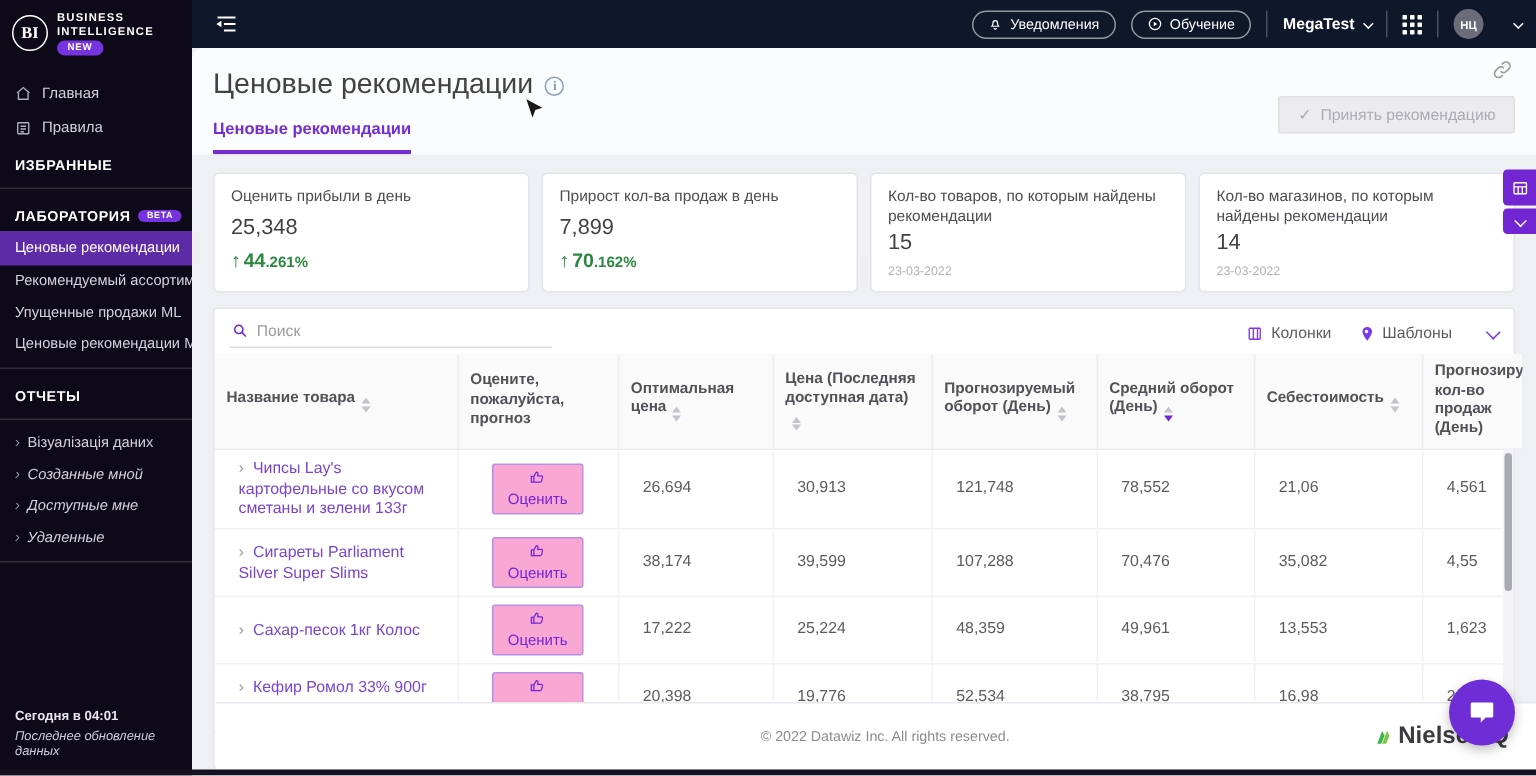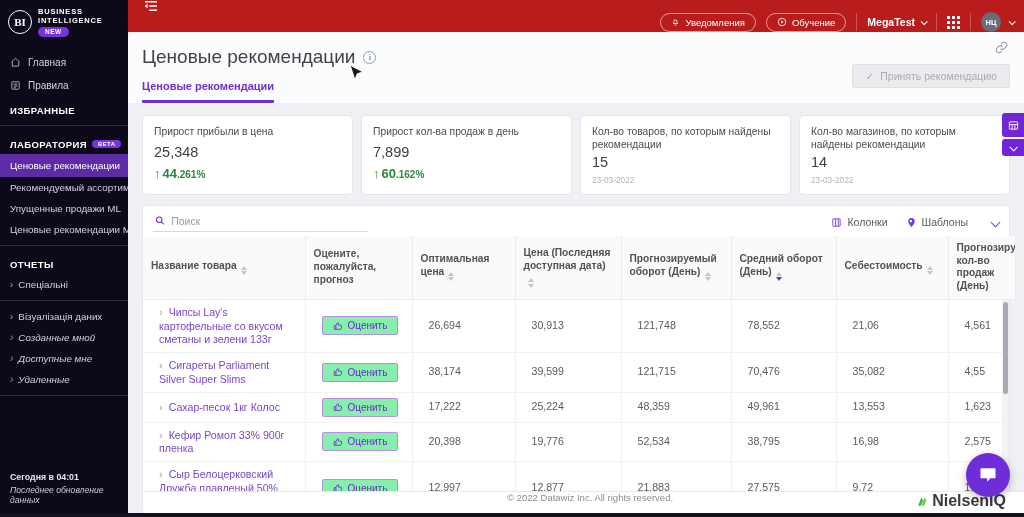--- a/index.html
+++ b/index.html
@@ -20,21 +20,21 @@
   .beta { background:#7634e0; color:#fff; font-size:6px; padding:1px 6px; border-radius:6px; font-weight:bold; }
   .s-item { padding:5px 10px; font-size:9.8px; color:#d4d0de; cursor:pointer; white-space:nowrap; overflow:hidden; }
   .s-item.active { background:#5e2ba6; color:#fff; padding:6px 10px; }
   .s-item .ar { color:#9a93ad; margin-right:5px; font-size:10px; }
   .s-item.it { font-style:italic; }
   .s-bottom { position:absolute; bottom:12px; left:10px; right:6px; font-size:8.8px; color:#e8e5f0; }
   .s-bottom .t1 { font-weight:bold; margin-bottom:3px; }
   .s-bottom .t2 { font-style:italic; font-size:8.6px; color:#cfcbdb; }
 
   
-  .topbar { position:absolute; left:128px; top:0; width:896px; height:32px; background:#b91c1c; display:flex; align-items:flex-start; color:#fff; z-index:4; padding:0 10px;flex-direction:column; }
+  .topbar { position:absolute; left:128px; top:0; width:896px; height:32px; background:#0f172a; display:flex; align-items:center; color:#fff; z-index:4; padding:0 10px; }
   .burger { margin-left:6px; cursor:pointer; display:flex; }
   .tb-right { margin-left:auto; display:flex; align-items:center; gap:10px; }
   .pill { display:inline-flex; align-items:center; gap:5px; border:1px solid rgba(255,255,255,.55); border-radius:11px; padding:3px 10px; font-size:9.5px; color:#fff; cursor:pointer; background:transparent; }
   .tb-sep { width:1px; height:18px; background:rgba(255,255,255,.25); }
   .ws { display:flex; align-items:center; gap:6px; font-size:10.5px; font-weight:bold; cursor:pointer; }
   .chev { width:5px; height:5px; border-right:1.4px solid #fff; border-bottom:1.4px solid #fff; transform:rotate(45deg) translateY(-1px); display:inline-block; }
   .avatar { width:20px; height:20px; border-radius:50%; background:#6b6b7a; color:#fff; font-size:7.5px; display:flex; align-items:center; justify-content:center; font-weight:bold; }
   .grid-icon { display:grid; grid-template-columns:repeat(3,3px); grid-gap:2px; cursor:pointer; }
   .grid-icon i { width:3px; height:3px; background:#fff; border-radius:.5px; }
 
@@ -83,28 +83,28 @@
   .sort i { width:0; height:0; border-left:3.5px solid transparent; border-right:3.5px solid transparent; }
   .sort .up { border-bottom:4px solid #c4c4cc; }
   .sort .down { border-top:4px solid #c4c4cc; }
   .sort.active .down { border-top-color:#7226d3; }
 
   .tbody-wrap { height:212px; overflow:hidden; position:relative; }
   tbody td { font-size:10.6px; color:#5a5a60; padding:5px 16px; border-right:1px solid #f1f1f5; border-bottom:1px solid #f1f1f5; vertical-align:middle; line-height:1.3; overflow:hidden; }
   tr.h2 td { height:34px; } tr.h1 td { height:26px; }
   .pname { color:#7a45cc; cursor:pointer; }
   .expander { color:#9a9aa2; margin-right:6px; font-size:11px; cursor:pointer; }
-  .rate-btn { display:inline-flex; align-items:center; gap:5px; border:1px solid #b78fe8; color:#7226d3; background:#86efac; border-radius:2px; font-size:10px; padding:3px 10px; cursor:pointer; font-family:inherit; }
+  .rate-btn { display:inline-flex; align-items:center; gap:5px; border:1px solid #b78fe8; color:#7226d3; background:#f9a8d4; border-radius:2px; font-size:10px; padding:3px 10px; cursor:pointer; font-family:inherit;flex-direction:column; }
   td.center { text-align:center; }
 
   .vscroll { position:absolute; right:0; top:0; width:7px; height:212px; background:#f3f3f6; }
   .vscroll .thumb { position:absolute; top:2px; left:1px; width:5px; height:92px; background:#aaaab2; border-radius:3px; }
 
   
-  .footer { position:absolute; left:16px; right:0; bottom:4px; height:22px; background:#fff; border-top:1px solid #e8e8ee; display:flex; align-items:flex-start; }
+  .footer { position:absolute; left:16px; right:0; bottom:4px; height:45px; background:#fff; border-top:1px solid #e8e8ee; display:flex; align-items:center; }
   .copy { flex:1; text-align:center; font-size:9.5px; color:#8c8c92; padding-left:120px; }
   .niq { display:flex; align-items:center; gap:3px; margin-right:18px; font-size:16px; font-weight:bold; color:#3a3a40; }
   .bottom-strip { position:absolute; left:0; right:0; bottom:0; height:4px; background:#14101f; z-index:9; }
 
   
   .side-btns { position:absolute; right:0; top:113px; display:flex; flex-direction:column; gap:2px; z-index:8; }
   .side-btn { width:22px; background:#7226d3; color:#fff; border:0; border-radius:3px 0 0 3px; display:flex; align-items:center; justify-content:center; cursor:pointer; }
   .side-btn.b1 { height:24px; } .side-btn.b2 { height:17px; }
   .side-btn .chev3 { width:6px; height:6px; border-right:1.6px solid #fff; border-bottom:1.6px solid #fff; transform:rotate(45deg) translateY(-1px); }
   .chat-fab { position:absolute; right:14px; bottom:20px; width:44px; height:44px; border-radius:50%; background:#6f2dd8; display:flex; align-items:center; justify-content:center; z-index:10; cursor:pointer; box-shadow:0 3px 8px rgba(0,0,0,.25); }
@@ -143,21 +143,20 @@
   <div class="s-section">
     <span>ЛАБОРАТОРИЯ</span>
     <span class="beta">BETA</span>
   </div>
   <div class="s-item active">Ценовые рекомендации</div>
   <div class="s-item">Рекомендуемый ассортим...</div>
   <div class="s-item">Упущенные продажи ML</div>
   <div class="s-item">Ценовые рекомендации ML</div>
   <div class="s-div"></div>
   <div class="s-section">ОТЧЕТЫ</div>
-  <div class="s-item"><span class="ar">›</span><span>Спеціальні</span></div>
   <div class="s-div"></div>
   <div class="s-item"><span class="ar">›</span><span>Візуалізація даних</span></div>
   <div class="s-item it"><span class="ar">›</span><span>Созданные мной</span></div>
   <div class="s-item it"><span class="ar">›</span><span>Доступные мне</span></div>
   <div class="s-item it"><span class="ar">›</span><span>Удаленные</span></div>
   <div class="s-div"></div>
   <div class="s-bottom">
     <div class="t1">Сегодня в 04:01</div>
     <div class="t2">Последнее обновление данных</div>
   </div>
@@ -196,21 +195,21 @@
         <i></i>
         <i></i>
         <i></i>
         <i></i>
         <i></i>
         <i></i>
         <i></i>
         <i></i>
       </span>
     <span class="tb-sep"></span>
-    <span style="display:flex;align-items:center;gap:8px;">
+    <span style="display:flex;align-items:center;gap:20px;">
       <span class="avatar">НЦ</span>
       <span class="chev"></span>
     </span>
   </div>
 </header>
 
 <main class="main">
   <div class="page-head">
     <div class="page-title-row">
       <span class="page-title">Ценовые рекомендации</span>
@@ -230,28 +229,28 @@
         <span>✓</span>
         <span>Принять рекомендацию</span>
       </button>
     </div>
   </div>
 
   <div class="content">
 
     <div class="kpi-row">
       <div class="kpi">
-        <div class="kpi-label">Прирост прибыли в цена</div>
+        <div class="kpi-label">Оценить прибыли в день</div>
         <div class="kpi-value">25,348</div>
         <div class="kpi-delta"><span class="arrow">↑</span><span>44</span><span class="frac">.261%</span></div>
       </div>
       <div class="kpi">
         <div class="kpi-label">Прирост кол-ва продаж в день</div>
         <div class="kpi-value">7,899</div>
-        <div class="kpi-delta"><span class="arrow">↑</span><span>60</span><span class="frac">.162%</span></div>
+        <div class="kpi-delta"><span class="arrow">↑</span><span>70</span><span class="frac">.162%</span></div>
       </div>
       <div class="kpi">
         <div class="kpi-label">Кол-во товаров, по которым найдены рекомендации</div>
         <div class="kpi-value" style="margin-top:2px">15</div>
         <div class="kpi-date">23-03-2022</div>
       </div>
       <div class="kpi">
         <div class="kpi-label">Кол-во магазинов, по которым найдены рекомендации</div>
         <div class="kpi-value" style="margin-top:2px">14</div>
         <div class="kpi-date">23-03-2022</div>
@@ -359,21 +358,21 @@
             <tr class="h1">
               <td><span class="expander">›</span><span class="pname">Сигареты Parliament Silver Super Slims</span></td>
               <td class="center"><button class="rate-btn">
                     <svg width="10" height="10" viewBox="0 0 24 24" fill="none" stroke="currentColor" stroke-width="2">
                       <path d="M7 11v9H3v-9h4zm0 0l4-7c1.6 0 2.6 1.1 2.5 2.6L13 10h6c1.2 0 2 1 1.8 2.2l-1.2 5.8c-.2 1.1-1.1 2-2.2 2H7"></path>
                     </svg>
                     <span>Оценить</span>
                   </button></td>
               <td>38,174</td>
               <td>39,599</td>
-              <td>121,715</td>
+              <td>107,288</td>
               <td>70,476</td>
               <td>35,082</td>
               <td>4,55</td>
             </tr>
             <tr class="h1">
               <td><span class="expander">›</span><span class="pname">Сахар-песок 1кг Колос</span></td>
               <td class="center"><button class="rate-btn">
                     <svg width="10" height="10" viewBox="0 0 24 24" fill="none" stroke="currentColor" stroke-width="2">
                       <path d="M7 11v9H3v-9h4zm0 0l4-7c1.6 0 2.6 1.1 2.5 2.6L13 10h6c1.2 0 2 1 1.8 2.2l-1.2 5.8c-.2 1.1-1.1 2-2.2 2H7"></path>
                     </svg>

